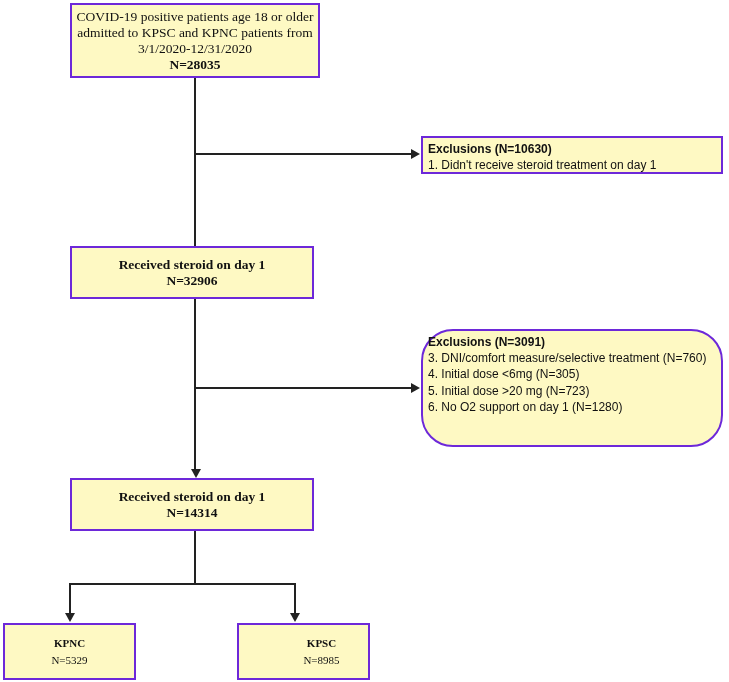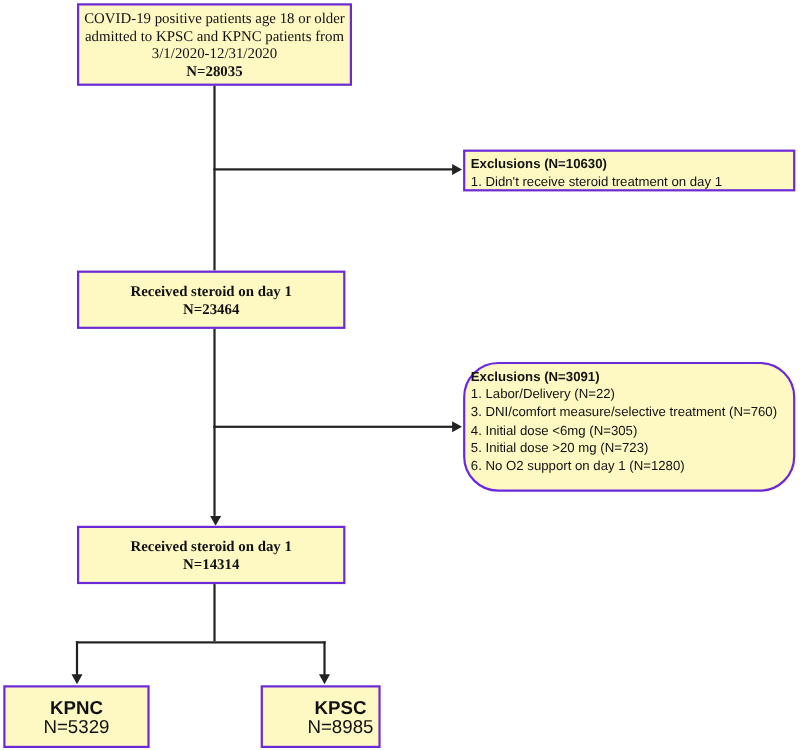--- a/index.html
+++ b/index.html
@@ -52,22 +52,22 @@
   .line-excl {
     font-family: Liberation Sans, sans-serif;
     font-size: 12px;
     line-height: 16.2px;
     white-space: nowrap;
   }
   .line-excl.head {
     font-weight: bold;
   }
   .line-sans {
-    font-family: Liberation Sans, sans-serif;
-    font-size: 17px;
+    font-family: Liberation Serif, serif;
+    font-size: 11px;
     line-height: 17px;
     white-space: nowrap;
   }
   .line-sans.bold {
     font-weight: bold;
   }
   
   .vline {
     position: absolute;
     width: 2px;
@@ -112,32 +112,31 @@
   <div class="hline" style="left:194px; top:153px; width:218px;"></div>
   <div class="arrow-right" style="left:411px; top:149px;"></div>
 
   <div class="node node-left" style="left:421px; top:136px; width:302px; height:38px;">
     <div class="line-excl head">Exclusions (N=10630)</div>
     <div class="line-excl">1. Didn't receive steroid treatment on day 1</div>
   </div>
 
   <div class="node node-center" style="left:70px; top:246px; width:244px; height:53px;">
     <div class="line-serif bold">Received steroid on day 1</div>
-    <div class="line-serif bold">N=23464</div>
+    <div class="line-serif bold">N=32906</div>
   </div>
 
   <div class="vline" style="left:194px; top:299px; height:170px;"></div>
   <div class="arrow-down" style="left:191px; top:469px;"></div>
 
   <div class="hline" style="left:194px; top:387px; width:218px;"></div>
   <div class="arrow-right" style="left:411px; top:383px;"></div>
 
   <div class="node node-left" style="left:421px; top:329px; width:302px; height:118px;border-radius:32px;">
     <div class="line-excl head">Exclusions (N=3091)</div>
-    <div class="line-excl">1. Labor/Delivery (N=22)</div>
     <div class="line-excl">3. DNI/comfort measure/selective treatment (N=760)</div>
     <div class="line-excl">4. Initial dose &lt;6mg (N=305)</div>
     <div class="line-excl">5. Initial dose &gt;20 mg (N=723)</div>
     <div class="line-excl">6. No O2 support on day 1 (N=1280)</div>
   </div>
 
   <div class="node node-center" style="left:70px; top:478px; width:244px; height:53px;">
     <div class="line-serif bold">Received steroid on day 1</div>
     <div class="line-serif bold">N=14314</div>
   </div>
@@ -150,18 +149,18 @@
   <div class="arrow-down" style="left:65px; top:613px;"></div>
 
   <div class="vline" style="left:294px; top:583px; height:31px;"></div>
   <div class="arrow-down" style="left:290px; top:613px;"></div>
 
   <div class="node node-center" style="left:3px; top:623px; width:133px; height:57px;">
     <div class="line-sans bold">KPNC</div>
     <div class="line-sans">N=5329</div>
   </div>
 
-  <div class="node node-center" style="left:237px; top:623px; width:109px; height:57px;padding-left:36px;">
+  <div class="node node-center" style="left:237px; top:623px; width:133px; height:57px;padding-left:36px;">
     <div class="line-sans bold">KPSC</div>
     <div class="line-sans">N=8985</div>
   </div>
 
 </div>
 
 </body></html>

